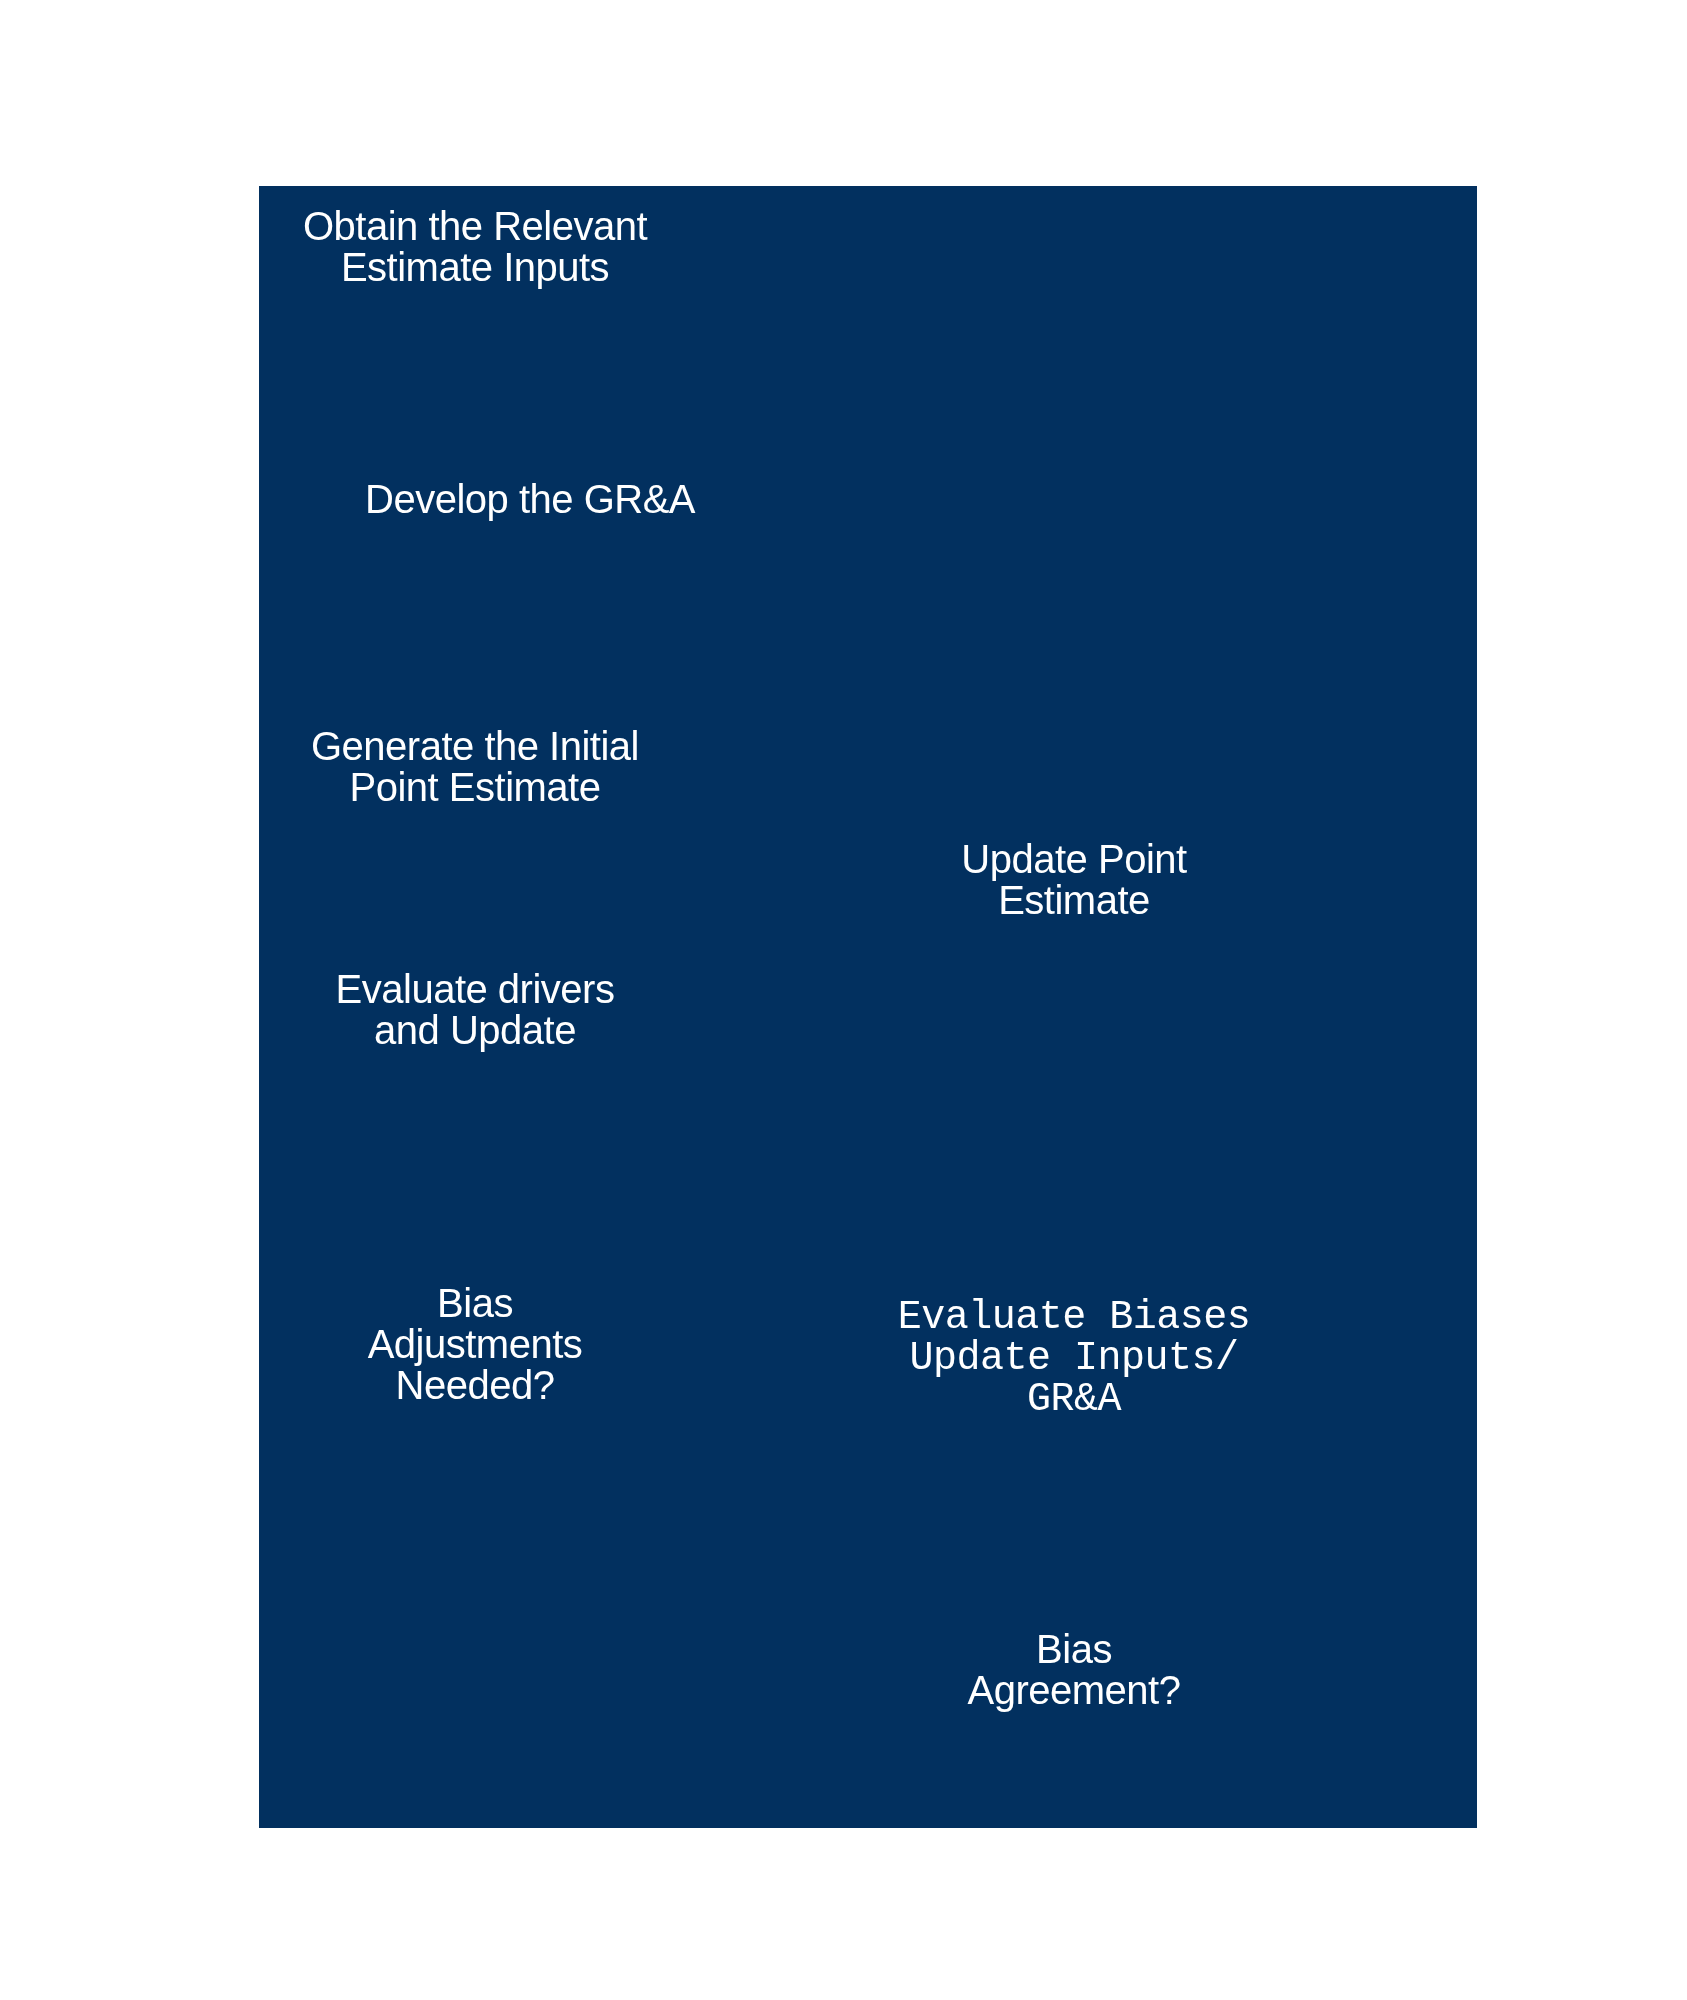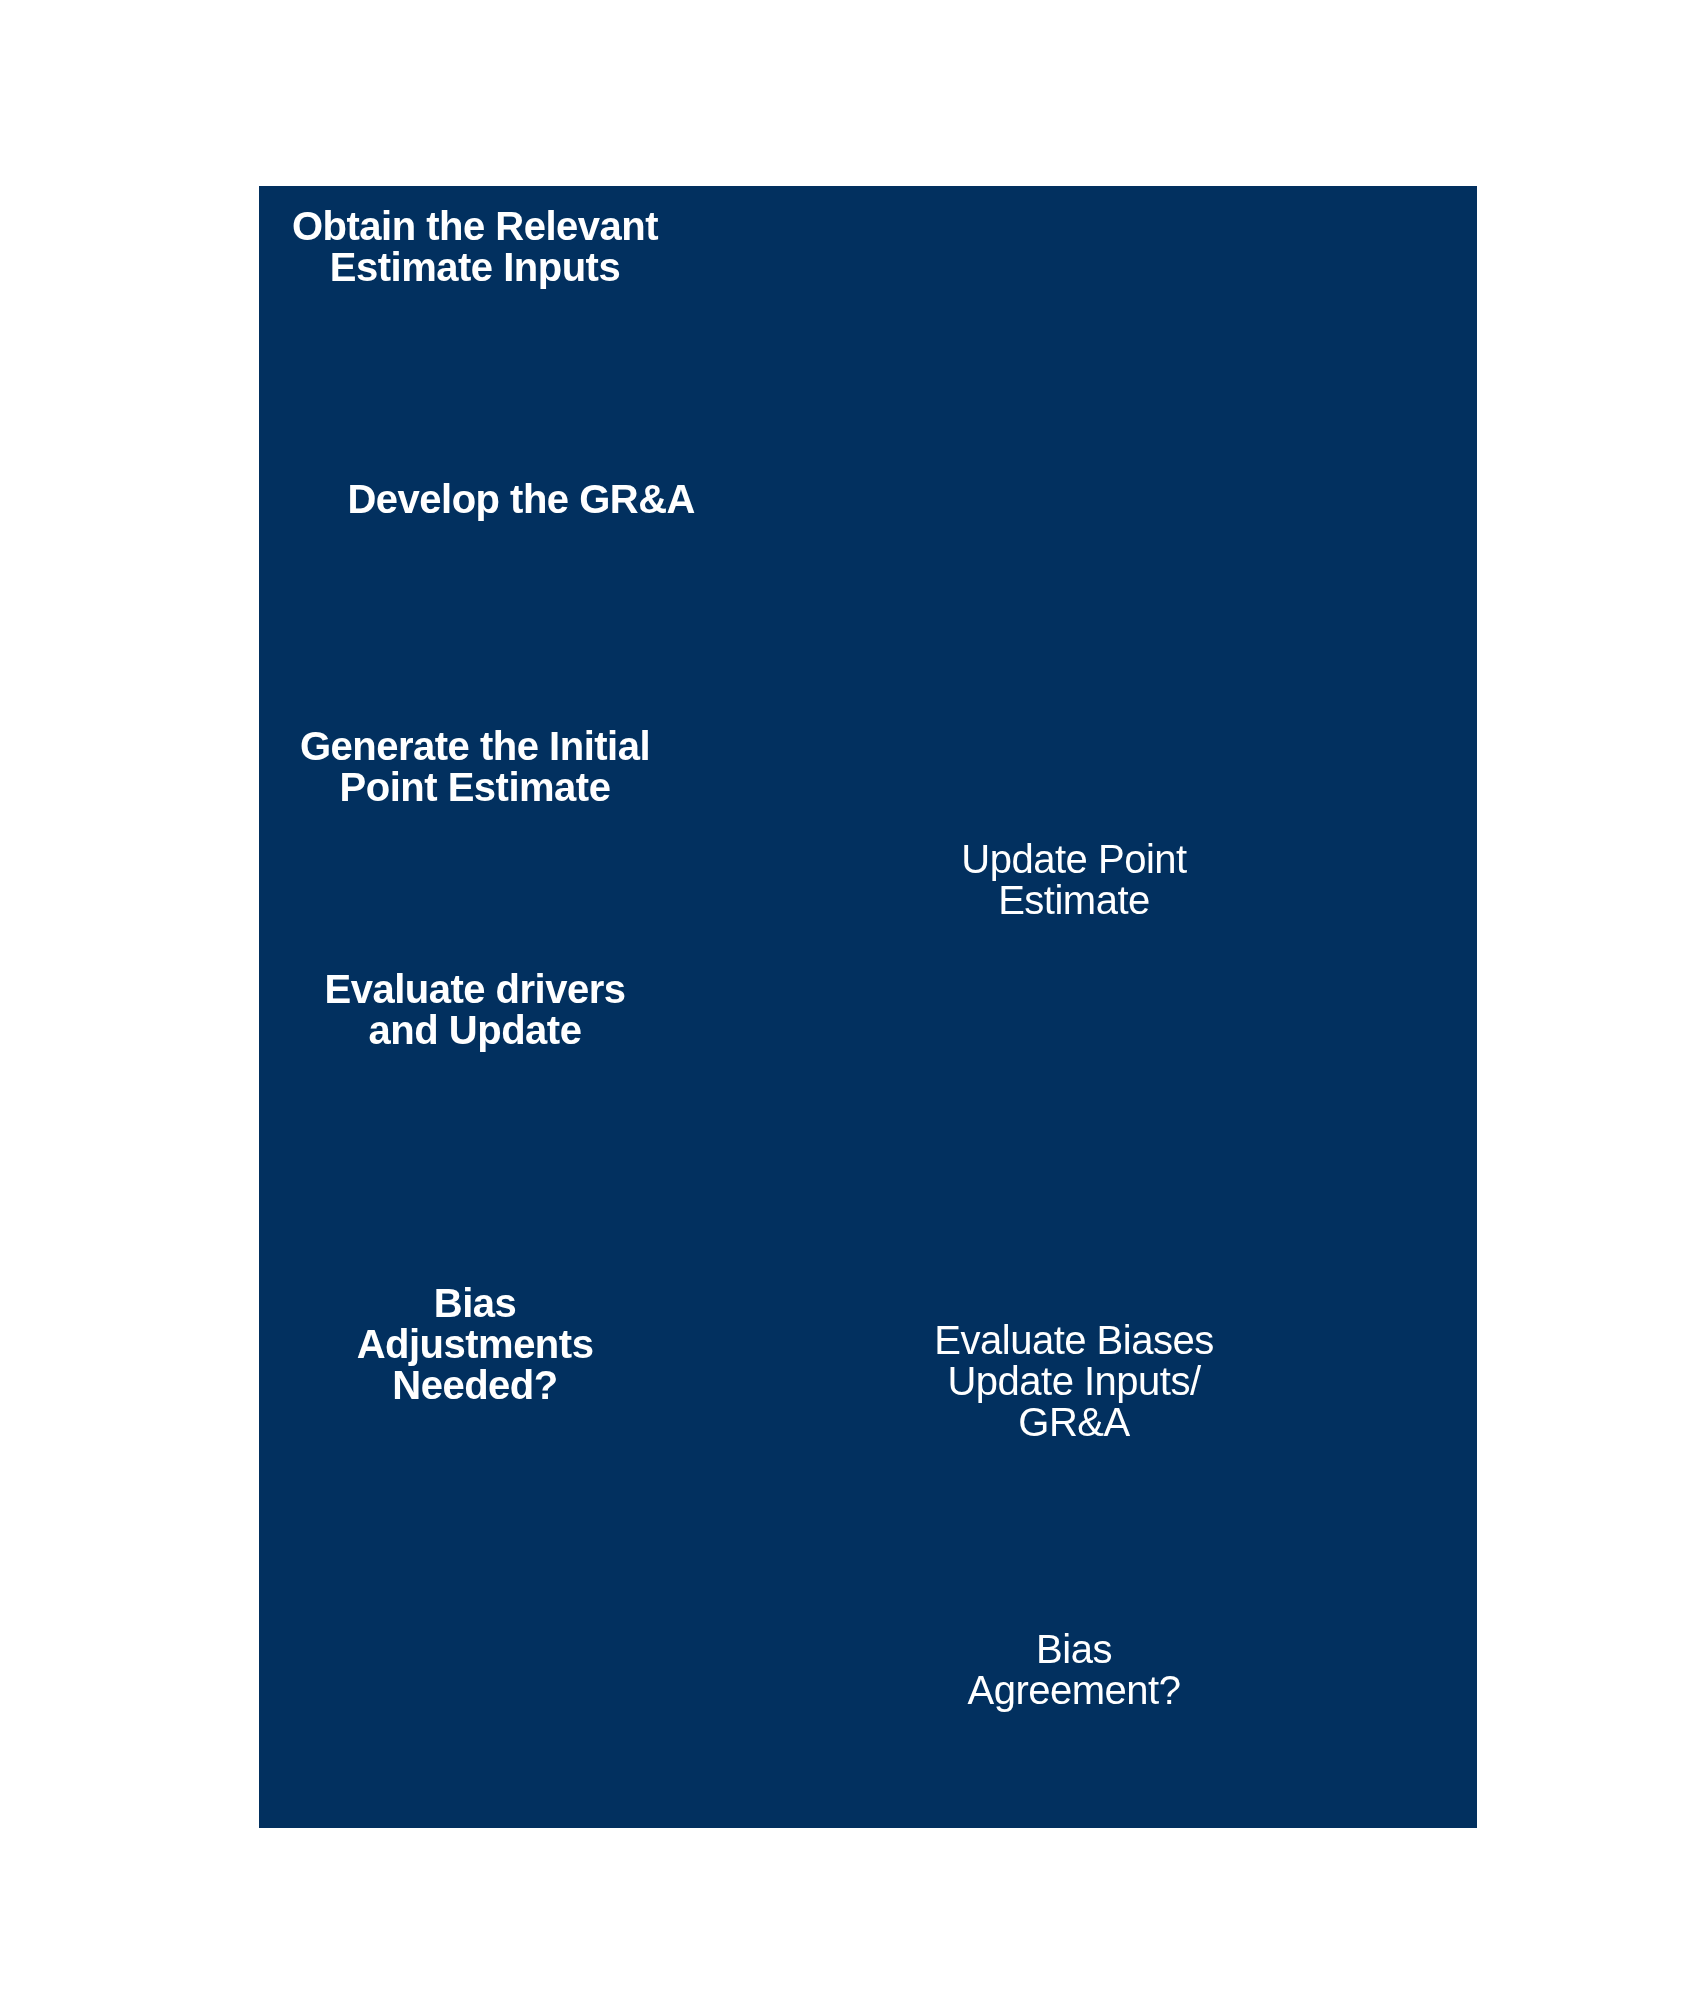--- a/index.html
+++ b/index.html
@@ -34,29 +34,29 @@
     width: 440px;
     text-align: center;
     color: var(--text-color);
     font-size: 40px;
     line-height: 41px;
     letter-spacing: -0.5px;
     white-space: pre-line;
     font-weight: 400;
   }
   
-  .col-left  { left: -4px; font-weight: bold; }
+  .col-left  { left: -4px; }
   .col-right { left: 595px; }
   .n-obtain    { top: 20px;   }
   .n-develop   { top: 293px; text-align: right;  }
   .n-generate  { top: 540px;  }
   .n-update    { top: 653px;  }
   .n-drivers   { top: 783px;  }
   .n-biasadj   { top: 1097px; }
-  .n-evalbias  { top: 1134px; }
+  .n-evalbias  { top: 1111px; font-family: Liberation Mono, monospace; }
   .n-perform   { top: 1448px; }
   .n-biasagree { top: 1443px; }
 </style>
 </head>
 <body>
 
 <div class="canvas">
   <div class="panel">
 
     <div class="node col-left n-obtain">Obtain the Relevant

